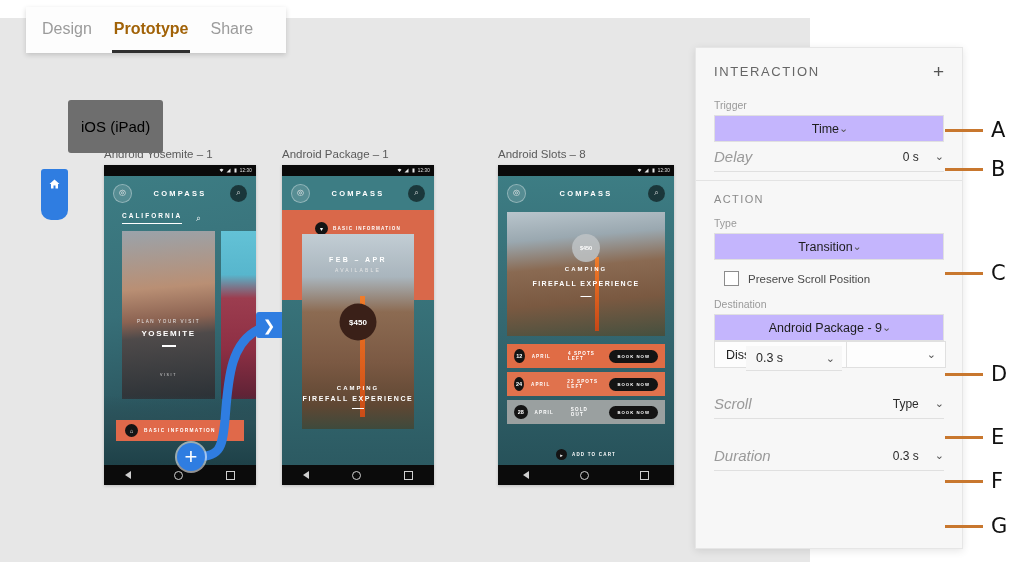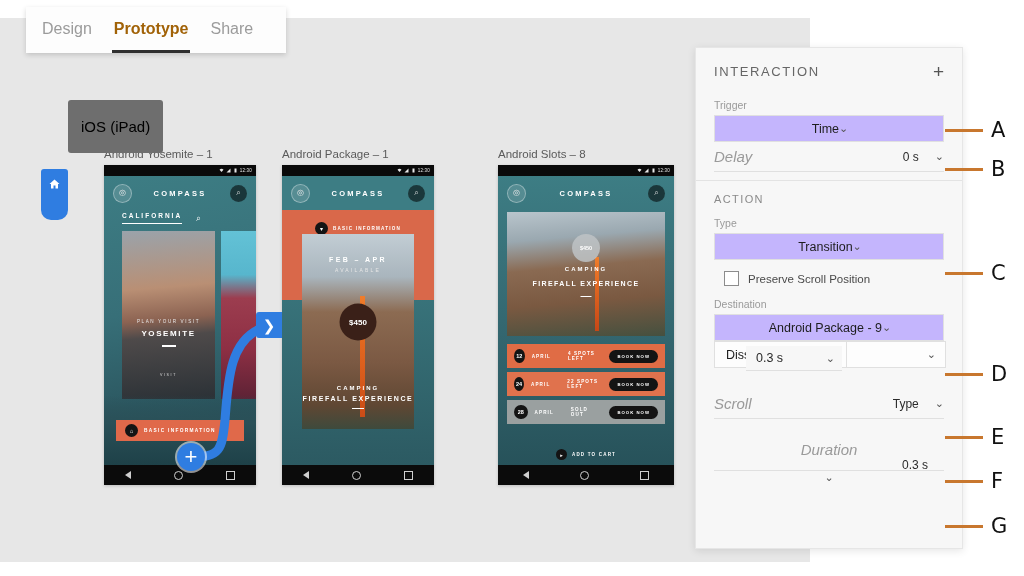--- a/index.html
+++ b/index.html
@@ -542,21 +542,21 @@
         <span class="chev">⌄</span>
       </div>
     </div>
 
     <div class="inlinerow" style="margin-top:18px;">
       <span class="k">Scroll</span>
       <span class="v">Type</span>
       <span class="chev">⌄</span>
     </div>
 
-    <div class="inlinerow" style="margin-top:22px;flex-direction:column;">
+    <div class="inlinerow" style="margin-top:22px;">
       <span class="k">Duration</span>
       <span class="v">0.3 s</span>
       <span class="chev">⌄</span>
     </div>
   </div>
 
   <div class="callout" style="left:945px;top:120px;">
     <span class="line"></span>
     <span class="ltr">A</span>
   </div>

